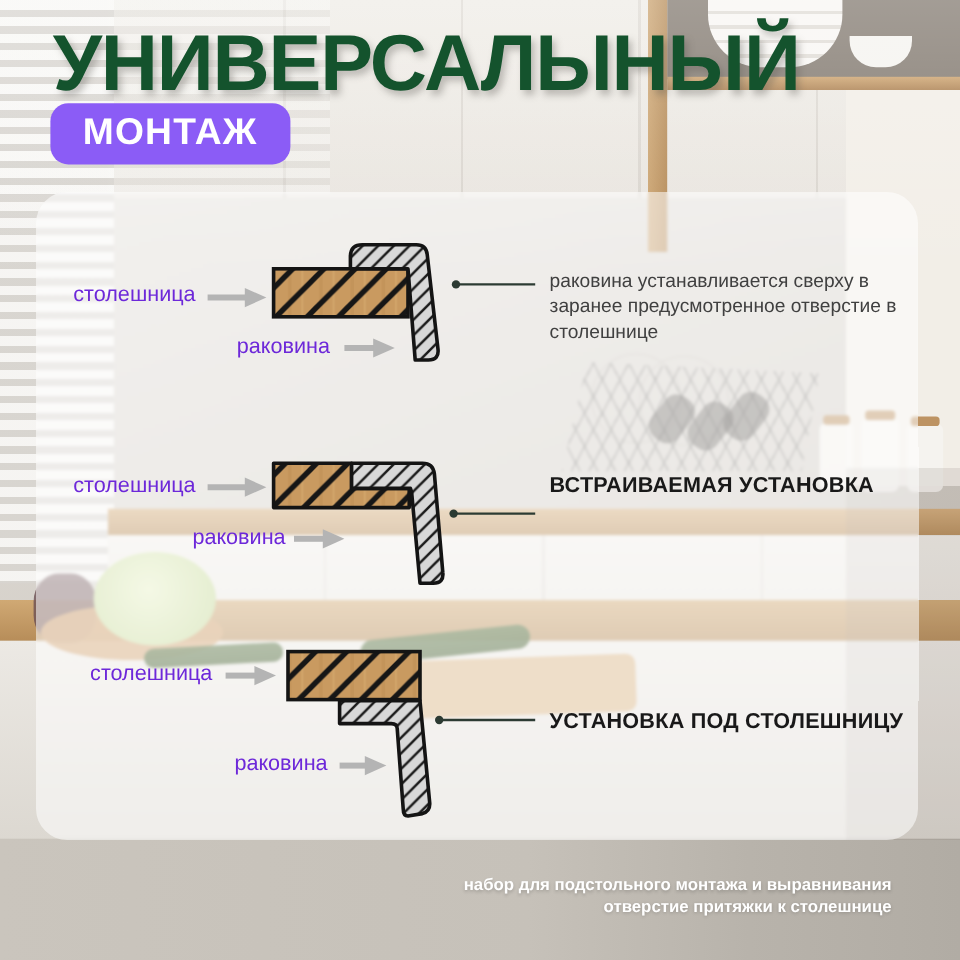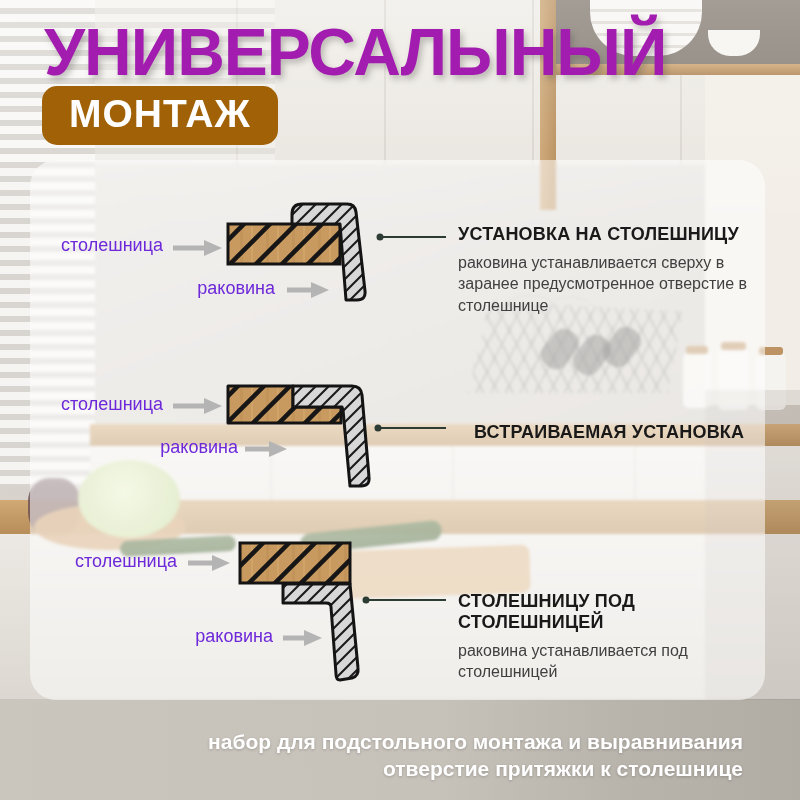--- a/index.html
+++ b/index.html
@@ -58,38 +58,38 @@
   .cucumber.u2{left:300px;top:527px;width:142px;height:20px;border-radius:12px;transform:rotate(-6deg);}
   .cutting-board{left:330px;top:548px;width:200px;height:48px;border-radius:8px;background:#d7ad77;opacity:.85;transform:rotate(-2deg);}
   .top-wash{left:0;top:0;right:0;height:230px;background:linear-gradient(180deg,rgba(255,255,255,0.28),rgba(255,255,255,0));}
 
   
   .panel{position:absolute;left:30px;top:160px;width:735px;height:540px;z-index:1;
      background:rgba(255,255,255,0.55);border-radius:26px;backdrop-filter:blur(1.5px);}
 
   
   .title{position:absolute;left:44px;top:14px;z-index:3;font-size:66px;font-weight:bold;
-     letter-spacing:-1px;color:#a21caf;text-shadow:3px 4px 6px rgba(90,85,80,0.35);}
-  .badge{position:absolute;left:42px;top:86px;z-index:3;background:#a16207;color:#ffffff;
-     font-size:39px;font-weight:bold;letter-spacing:1px;padding:6px 27px 9px 27px;border-radius:15px;}
+     letter-spacing:-1px;color:#14532d;text-shadow:3px 4px 6px rgba(90,85,80,0.35);}
+  .badge{position:absolute;left:42px;top:86px;z-index:3;background:#8b5cf6;color:#ffffff;
+     font-size:31px;font-weight:bold;letter-spacing:1px;padding:6px 27px 9px 27px;border-radius:15px;}
 
   
   .diagram-svg{position:absolute;left:0;top:0;z-index:2;}
   .dlabel{position:absolute;z-index:2;font-size:18px;color:#6d28d9;white-space:nowrap;}
 
   .block{position:absolute;z-index:2;left:458px;}
   .block h3{margin:0 0 7px 0;font-size:18px;font-weight:bold;color:#191919;letter-spacing:0.2px;}
   .block p{margin:0;font-size:16px;line-height:1.33;color:#404040;}
   .block.b1{top:224px;width:305px;}
-  .block.b2{top:422px;width:322px;margin-left:16px;}
+  .block.b2{top:394px;width:322px;}
   .block.b3{top:591px;width:305px;}
 
   
   .footer{position:absolute;right:57px;top:728px;z-index:3;text-align:right;
-     font-size:21px;font-weight:bold;color:#ffffff;line-height:1.3;
+     font-size:14px;font-weight:bold;color:#ffffff;line-height:1.3;
      text-shadow:0 1px 3px rgba(0,0,0,0.2);}
 </style>
 </head>
 <body>
 
 <div class="stage">
 
   <div class="bg">
     <div class="wall"></div>
     <div class="upper-cabinets"></div>
@@ -197,29 +197,27 @@
   </svg>
 
   <div class="dlabel" style="right:637px;top:235px;">столешница</div>
   <div class="dlabel" style="right:525px;top:278px;">раковина</div>
   <div class="dlabel" style="right:637px;top:394px;">столешница</div>
   <div class="dlabel" style="right:562px;top:437px;">раковина</div>
   <div class="dlabel" style="right:623px;top:551px;">столешница</div>
   <div class="dlabel" style="right:527px;top:626px;">раковина</div>
 
   <div class="block b1">
-    <h3>УСТАНОВКА НА СТОЛЕШНИЦУ</h3>
     <p>раковина устанавливается сверху в заранее предусмотренное отверстие в столешнице</p>
   </div>
   <div class="block b2">
     <h3>ВСТРАИВАЕМАЯ УСТАНОВКА</h3>
   </div>
   <div class="block b3">
-    <h3>СТОЛЕШНИЦУ ПОД СТОЛЕШНИЦЕЙ</h3>
-    <p>раковина устанавливается под столешницей</p>
+    <h3>УСТАНОВКА ПОД СТОЛЕШНИЦУ</h3>
   </div>
 
   <div class="footer">
     <div>набор для подстольного монтажа и выравнивания</div>
     <div>отверстие притяжки к столешнице</div>
   </div>
 
 </div>
 
 </body></html>

